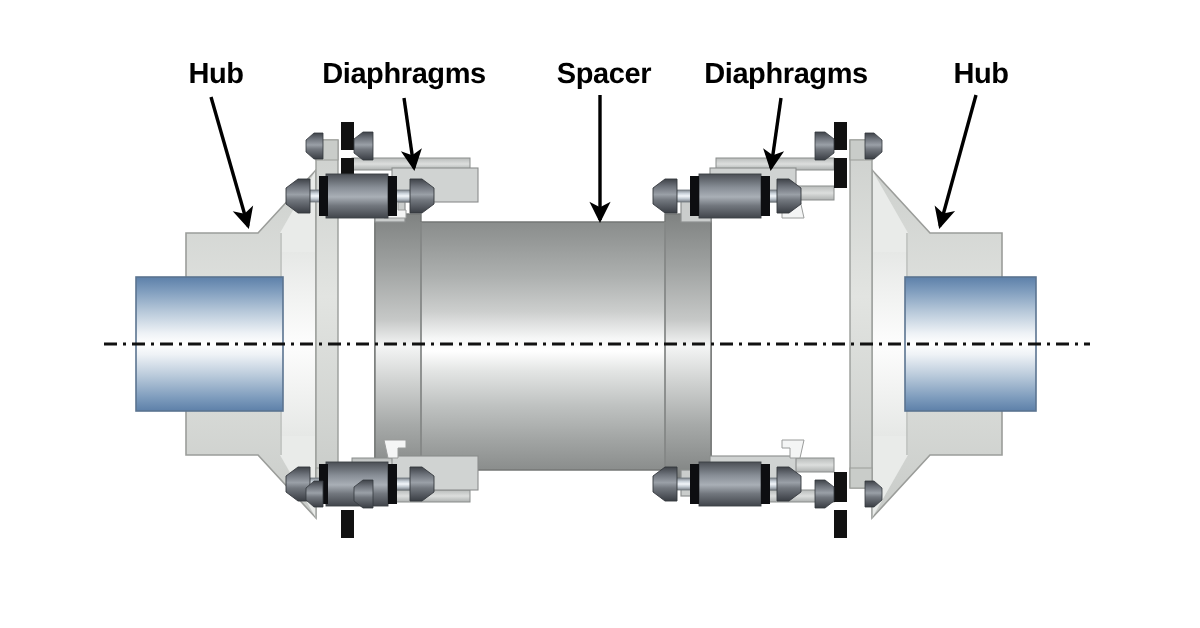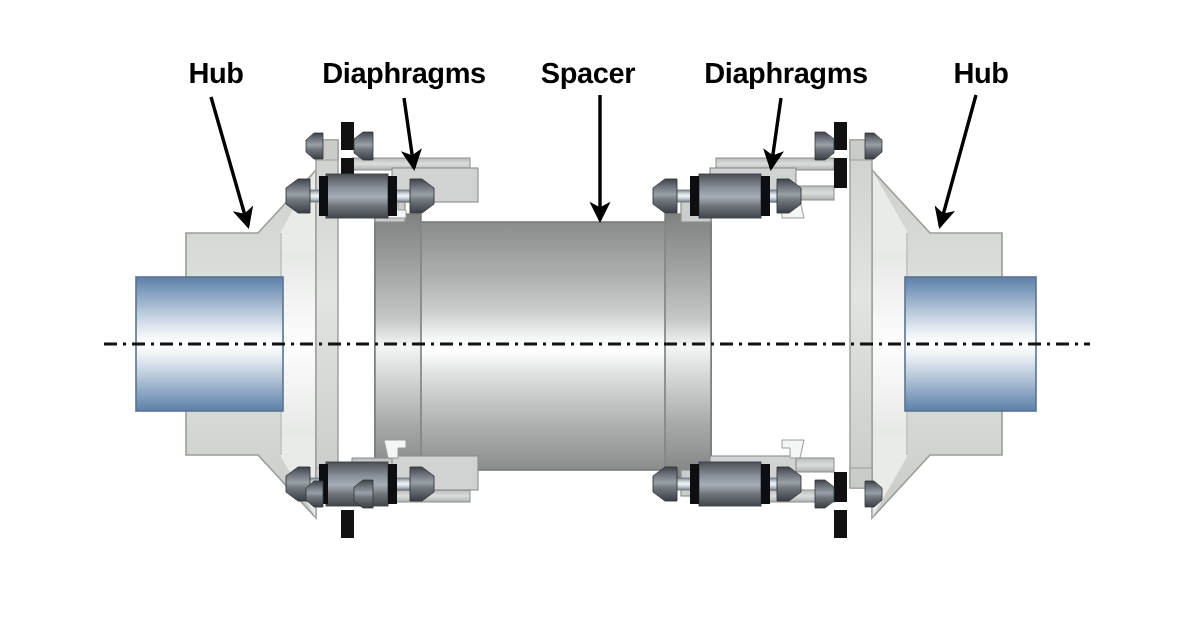--- a/index.html
+++ b/index.html
@@ -288,17 +288,17 @@
       <line id="arrow-hub-left" x1="211" y1="97" x2="248" y2="226" stroke="#000000" stroke-width="3.4" marker-end="url(#arrowHead)"></line>
       <line id="arrow-diaphragms-left" x1="404" y1="98" x2="414" y2="168" stroke="#000000" stroke-width="3.4" marker-end="url(#arrowHead)"></line>
       <line id="arrow-spacer" x1="600" y1="95" x2="600" y2="220" stroke="#000000" stroke-width="3.4" marker-end="url(#arrowHead)"></line>
       <line id="arrow-diaphragms-right" x1="781" y1="98" x2="771" y2="168" stroke="#000000" stroke-width="3.4" marker-end="url(#arrowHead)"></line>
       <line id="arrow-hub-right" x1="976" y1="95" x2="940" y2="226" stroke="#000000" stroke-width="3.4" marker-end="url(#arrowHead)"></line>
     </g>
   </svg>
 
   <div class="callout-label" id="label-hub-left" style="left: 216px; top: 60px;">Hub</div>
   <div class="callout-label" id="label-diaphragms-left" style="left: 404px; top: 60px;">Diaphragms</div>
-  <div class="callout-label" id="label-spacer" style="left: 588px; top: 60px;">Spacer</div>
+  <div class="callout-label" id="label-spacer" style="left: 604px; top: 60px;">Spacer</div>
   <div class="callout-label" id="label-diaphragms-right" style="left: 786px; top: 60px;">Diaphragms</div>
   <div class="callout-label" id="label-hub-right" style="left: 981px; top: 60px;">Hub</div>
 
 </div>
 
 </body></html>

